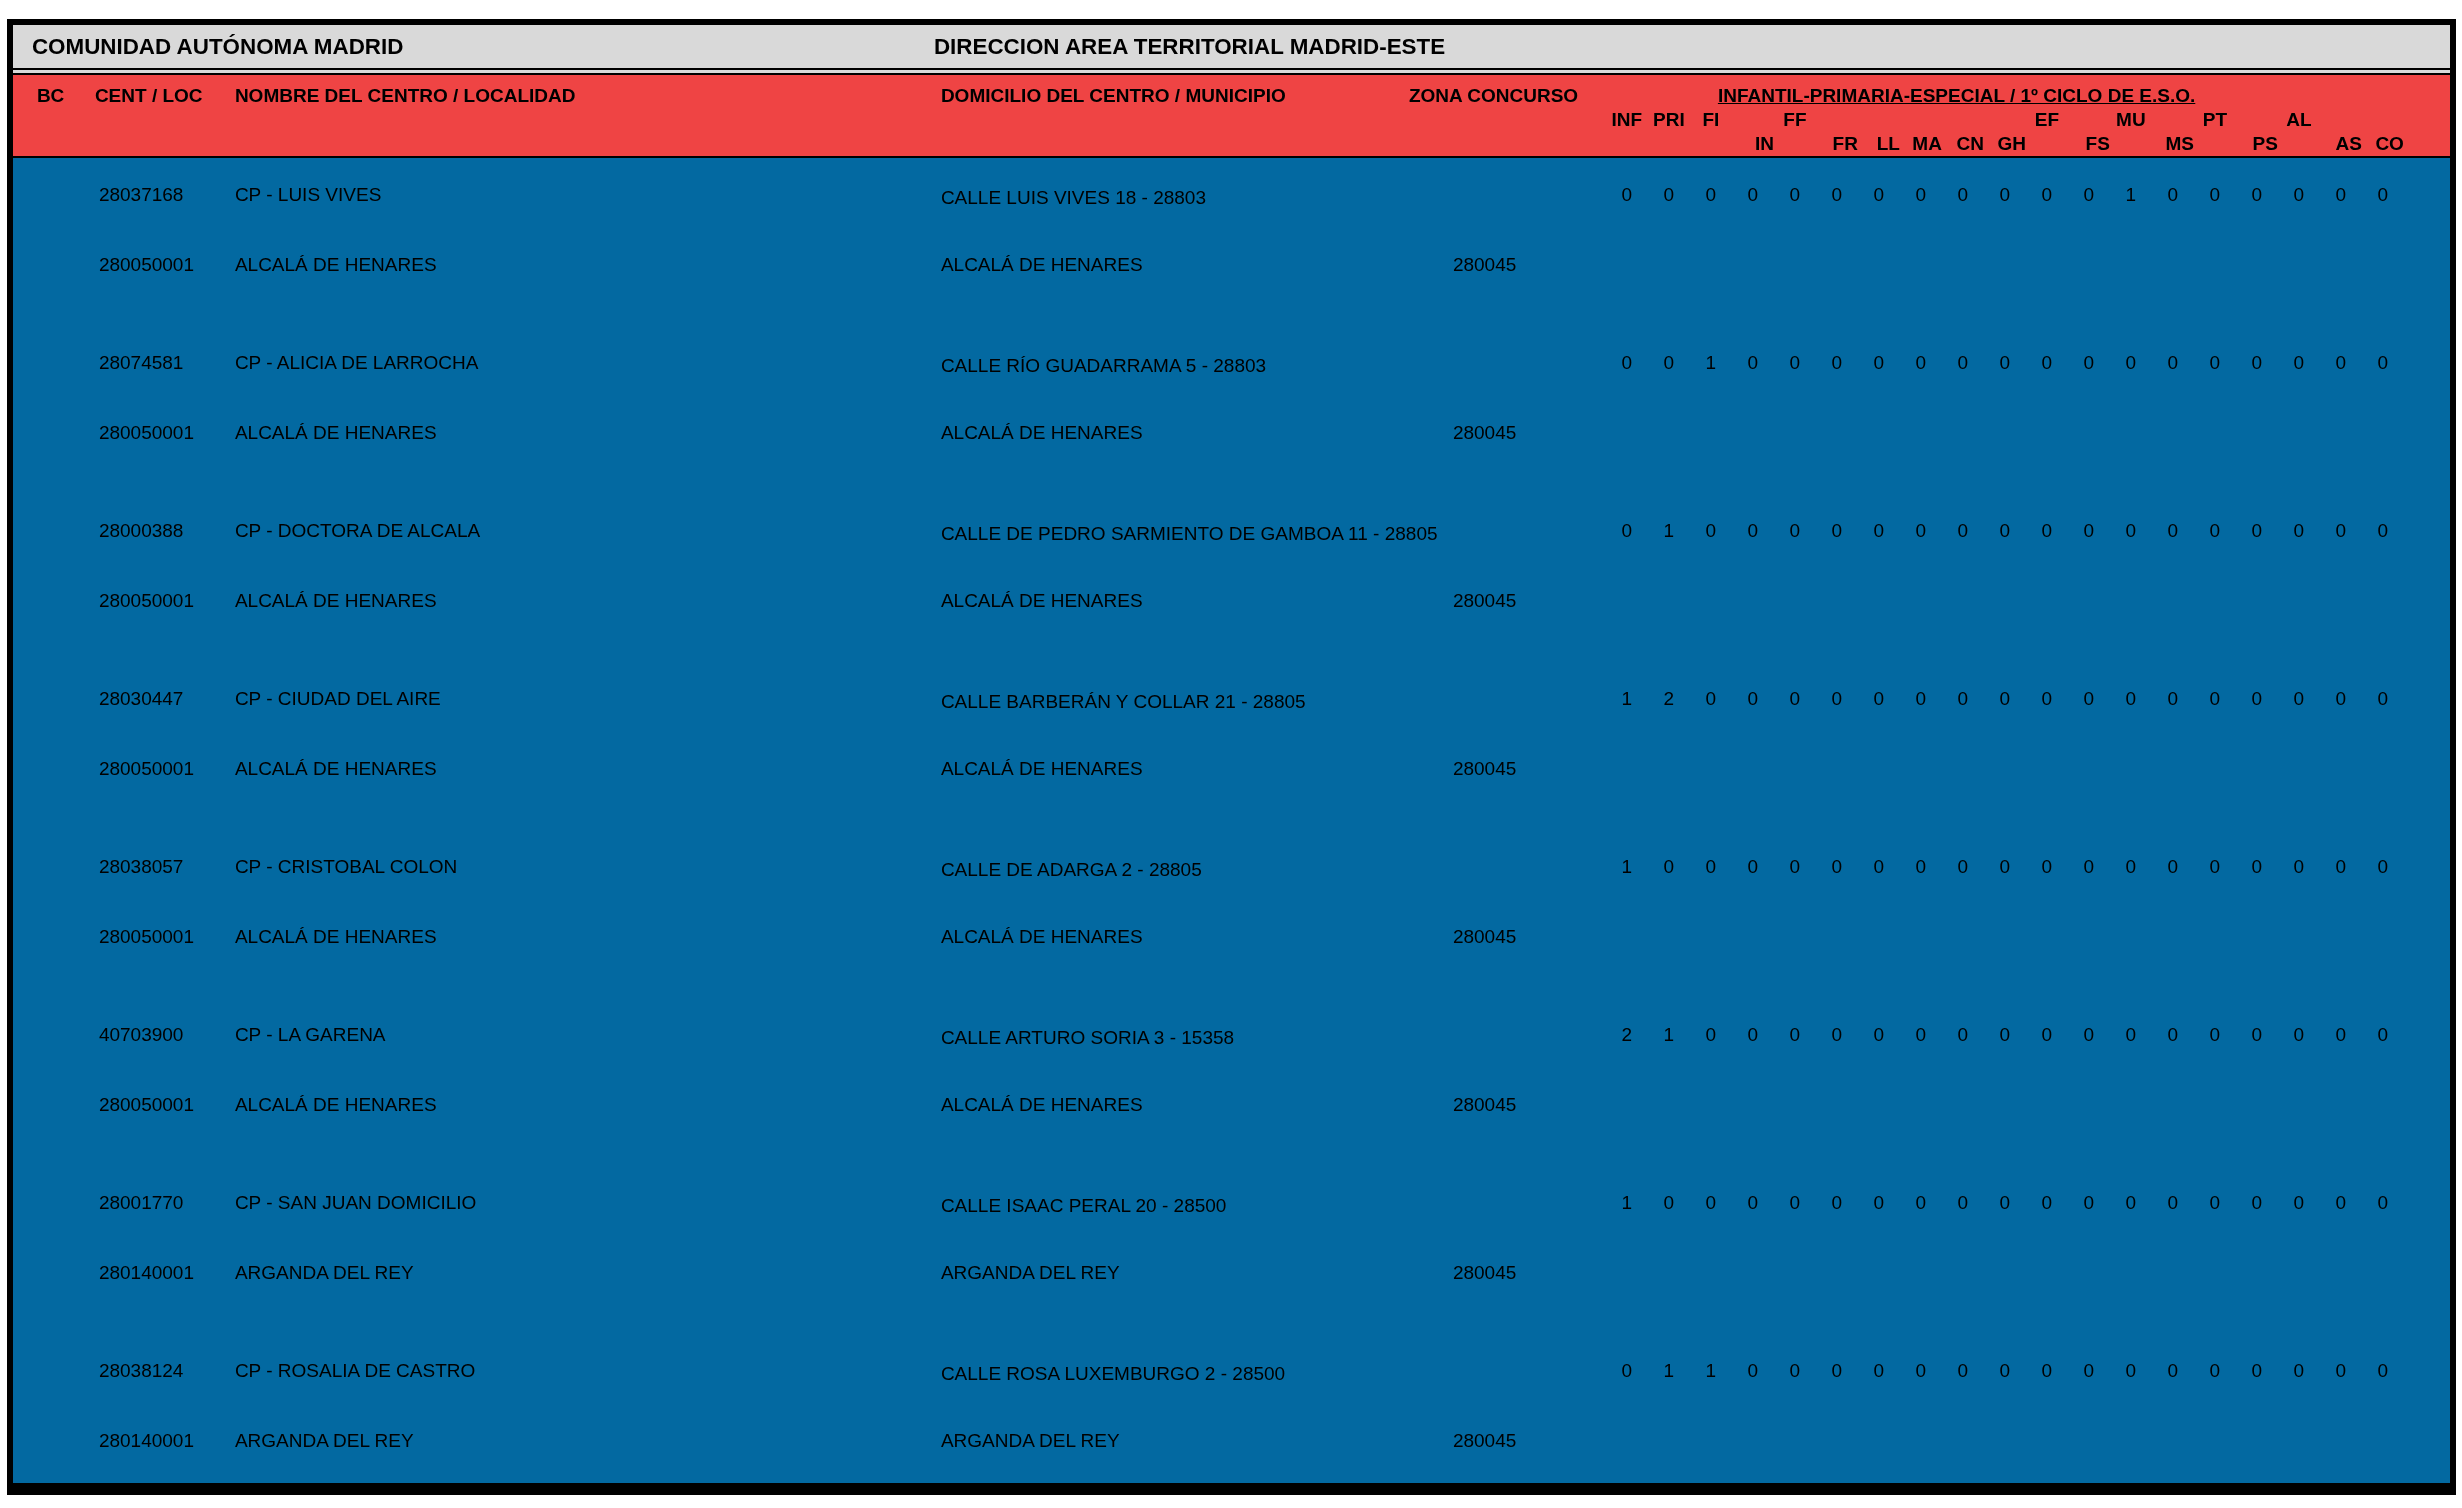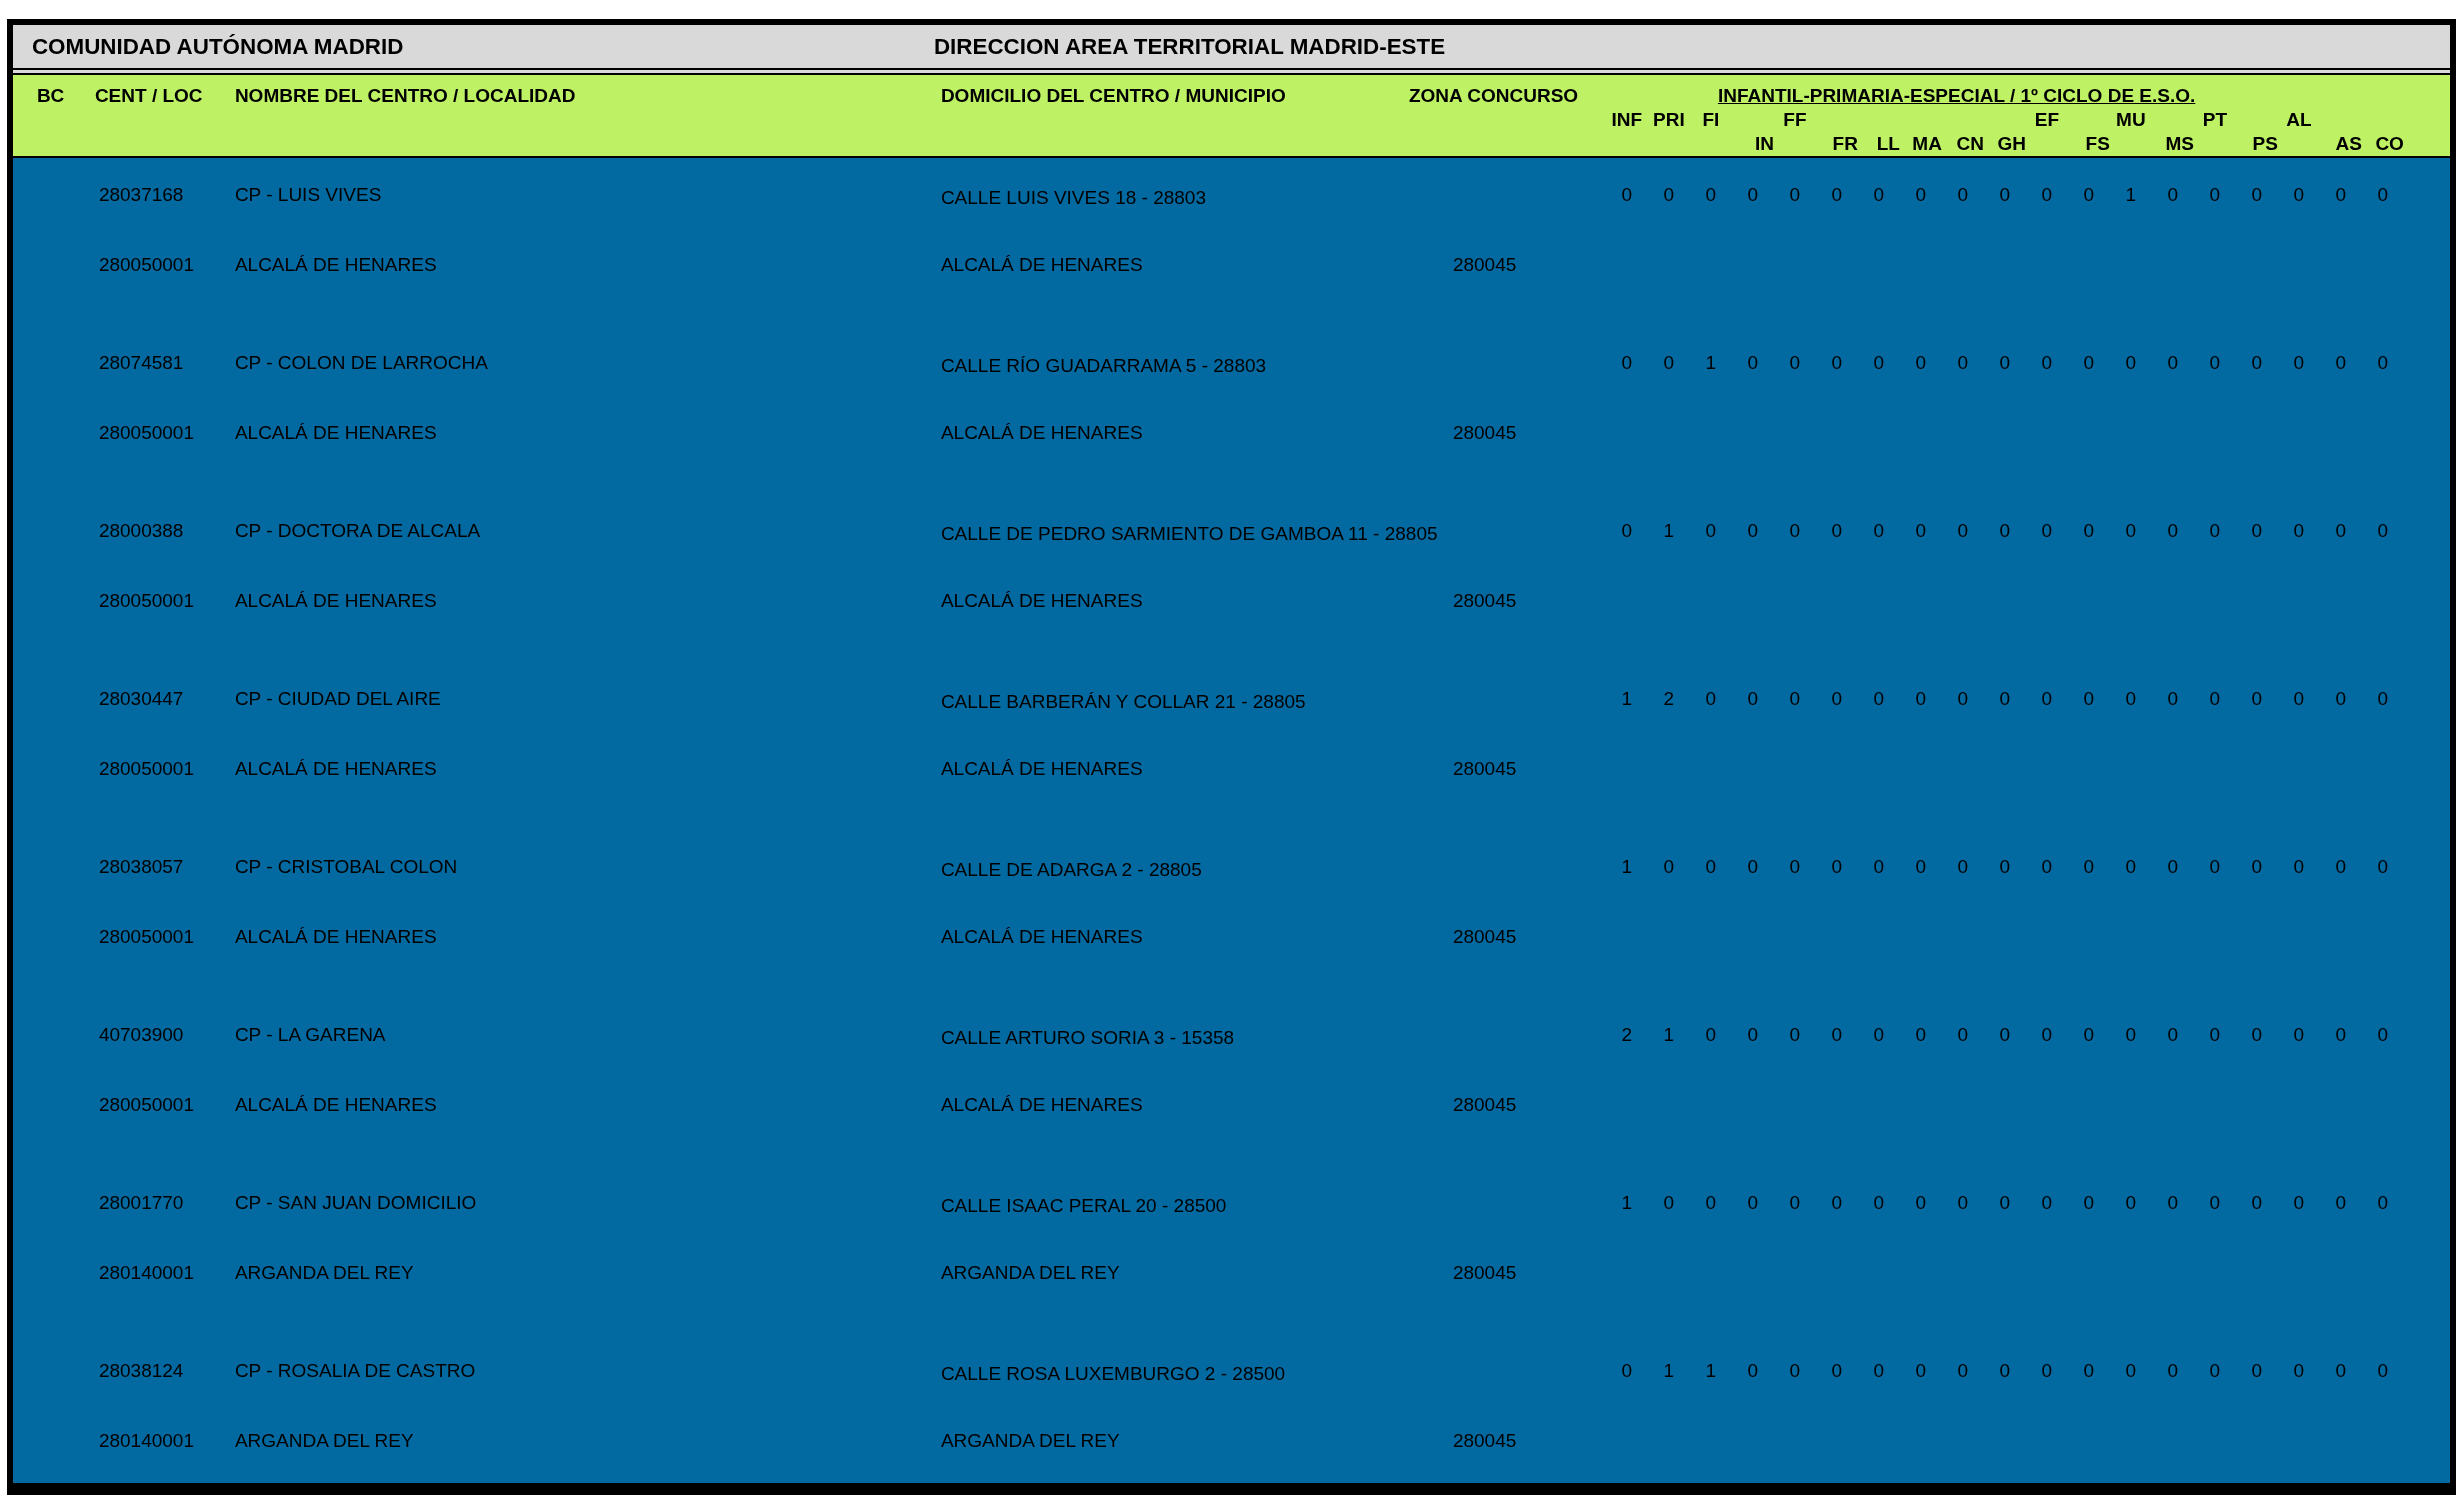--- a/index.html
+++ b/index.html
@@ -26,21 +26,21 @@
   }
   .tb-text{
     position:absolute;top:50%;transform:translateY(-50%);
     font-weight:bold;font-size:22.4px;white-space:nowrap;
   }
   .tb-left{left:19px;}
   .tb-right{left:921px;}
   
   .colheader{
     position:relative;height:83px;
-    background:#bef264;
+    background:#ef4444;
     border-bottom:2.6px solid #000;
     box-sizing:border-box;
   }
   .ch{
     position:absolute;top:10.3px;
     font-weight:bold;font-size:19px;white-space:nowrap;
   }
   .ch.underline{text-decoration:underline;}
   .subs{
     position:absolute;left:1593px;top:34px;
@@ -102,21 +102,21 @@
     <div class="c l1 nums">
       <span class="nv">0</span><span class="nv">0</span><span class="nv">0</span><span class="nv">0</span><span class="nv">0</span><span class="nv">0</span><span class="nv">0</span><span class="nv">0</span><span class="nv">0</span><span class="nv">0</span><span class="nv">0</span><span class="nv">0</span><span class="nv">1</span><span class="nv">0</span><span class="nv">0</span><span class="nv">0</span><span class="nv">0</span><span class="nv">0</span><span class="nv">0</span>
     </div>
     <span class="c l2 col-code">280050001</span>
     <span class="c l2 col-name">ALCALÁ DE HENARES</span>
     <span class="c l2 col-addr">ALCALÁ DE HENARES</span>
     <span class="c l2 col-zona">280045</span>
   </div>
       <div class="entry">
     <span class="c l1 col-code">28074581</span>
-    <span class="c l1 col-name">CP - COLON DE LARROCHA</span>
+    <span class="c l1 col-name">CP - ALICIA DE LARROCHA</span>
     <div class="c l1 addr">CALLE RÍO GUADARRAMA 5 - 28803</div>
     <div class="c l1 nums">
       <span class="nv">0</span><span class="nv">0</span><span class="nv">1</span><span class="nv">0</span><span class="nv">0</span><span class="nv">0</span><span class="nv">0</span><span class="nv">0</span><span class="nv">0</span><span class="nv">0</span><span class="nv">0</span><span class="nv">0</span><span class="nv">0</span><span class="nv">0</span><span class="nv">0</span><span class="nv">0</span><span class="nv">0</span><span class="nv">0</span><span class="nv">0</span>
     </div>
     <span class="c l2 col-code">280050001</span>
     <span class="c l2 col-name">ALCALÁ DE HENARES</span>
     <span class="c l2 col-addr">ALCALÁ DE HENARES</span>
     <span class="c l2 col-zona">280045</span>
   </div>
       <div class="entry">

